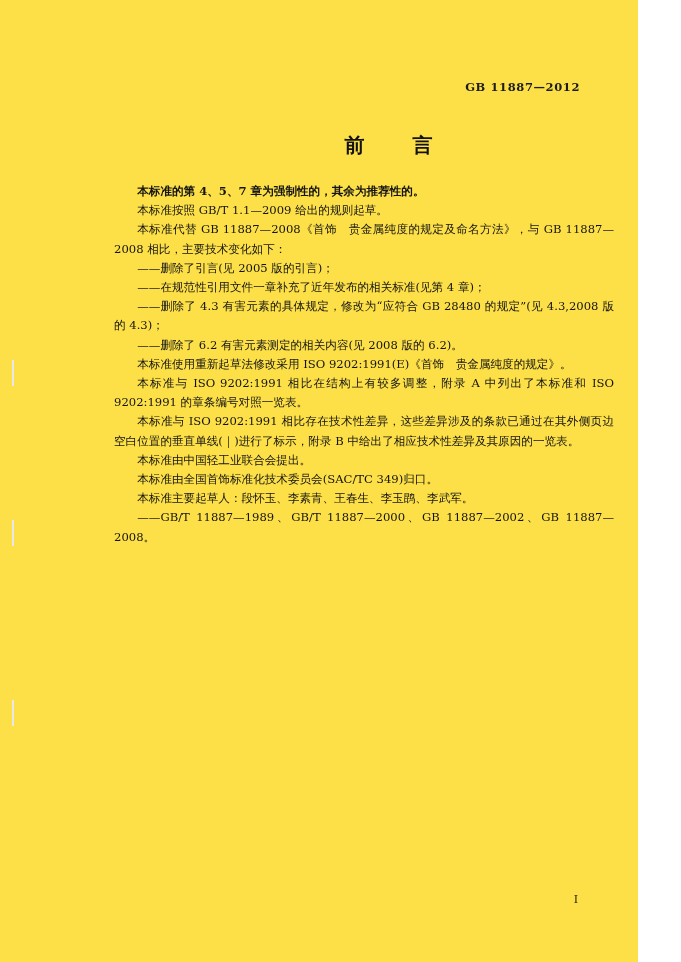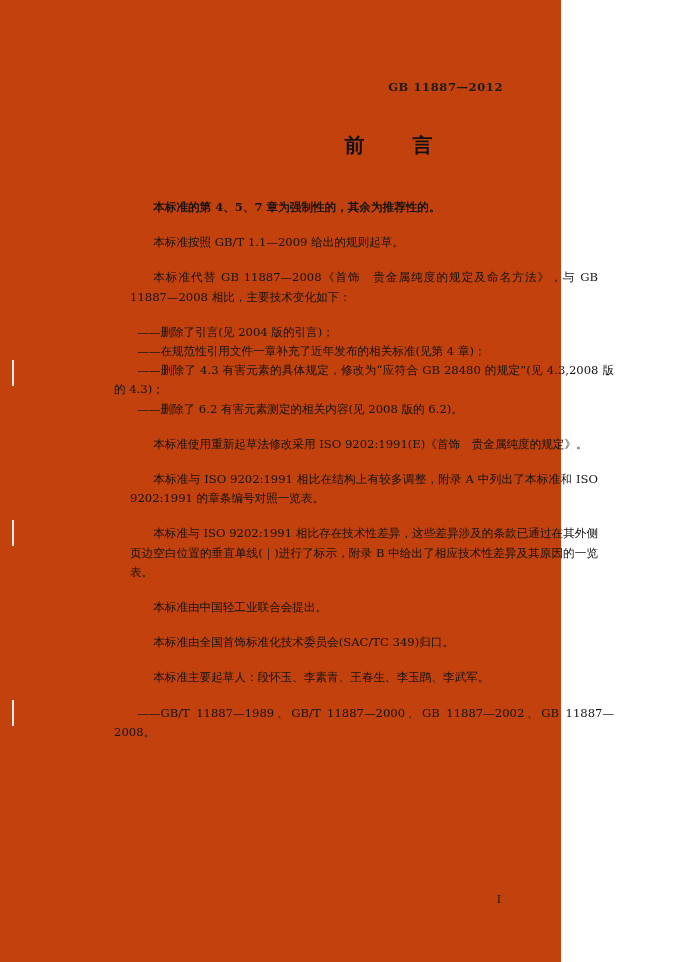--- a/index.html
+++ b/index.html
@@ -11,23 +11,23 @@
     height: 962px;
     background: #ffffff;
     font-family: "DejaVu Serif", "Liberation Serif", serif;
     color: #1a1a1a;
     position: relative;
     overflow: hidden;
   }
   .page {
     position: absolute;
     left: 0; top: 0;
-    width: 561px;
+    width: 638px;
     height: 962px;
-    background: #c2410c;
+    background: #fde047;
   }
   .header-code {
     position: absolute;
     right: 58px;
     top: 80px;
     font-size: 11.5px;
     letter-spacing: 0.6px;
     font-family: "DejaVu Serif", "Liberation Serif", serif;
     font-weight: bold;
     color: #1c1c1c;
@@ -50,21 +50,21 @@
     position: absolute;
     left: 114px;
     top: 182px;
     width: 500px;
     font-size: 11.6px;
     line-height: 19.2px;
     color: #141414;
     text-align: justify;
   }
   .para {
-    margin: 16px;
+    margin: 0;
     text-indent: 2em;
   }
   .para.bold {
     font-weight: bold;
   }
   .dash {
     margin: 0;
     text-indent: 2em;
   }
   .footer-page {
@@ -92,21 +92,21 @@
 <div class="page">
 
   <div class="header-code">GB 11887—2012</div>
 
   <div class="title">前　言</div>
 
   <div class="body-block">
     <p class="para bold">本标准的第 4、5、7 章为强制性的，其余为推荐性的。</p>
     <p class="para">本标准按照 GB/T 1.1—2009 给出的规则起草。</p>
     <p class="para">本标准代替 GB 11887—2008《首饰　贵金属纯度的规定及命名方法》，与 GB 11887—2008 相比，主要技术变化如下：</p>
-    <p class="dash">——删除了引言(见 2004 版的引言)；</p>
+    <p class="dash">——删除了引言(见 2005 版的引言)；</p>
     <p class="dash">——在规范性引用文件一章补充了近年发布的相关标准(见第 4 章)；</p>
     <p class="dash">——删除了 4.3 有害元素的具体规定，修改为“应符合 GB 28480 的规定”(见 4.3,2008 版的 4.3)；</p>
     <p class="dash">——删除了 6.2 有害元素测定的相关内容(见 2008 版的 6.2)。</p>
     <p class="para">本标准使用重新起草法修改采用 ISO 9202:1991(E)《首饰　贵金属纯度的规定》。</p>
     <p class="para">本标准与 ISO 9202:1991 相比在结构上有较多调整，附录 A 中列出了本标准和 ISO 9202:1991 的章条编号对照一览表。</p>
     <p class="para">本标准与 ISO 9202:1991 相比存在技术性差异，这些差异涉及的条款已通过在其外侧页边空白位置的垂直单线(｜)进行了标示，附录 B 中给出了相应技术性差异及其原因的一览表。</p>
     <p class="para">本标准由中国轻工业联合会提出。</p>
     <p class="para">本标准由全国首饰标准化技术委员会(SAC/TC 349)归口。</p>
     <p class="para">本标准主要起草人：段怀玉、李素青、王春生、李玉鹍、李武军。</p>
     <p class="dash">——GB/T 11887—1989、GB/T 11887—2000、GB 11887—2002、GB 11887—2008。</p>

